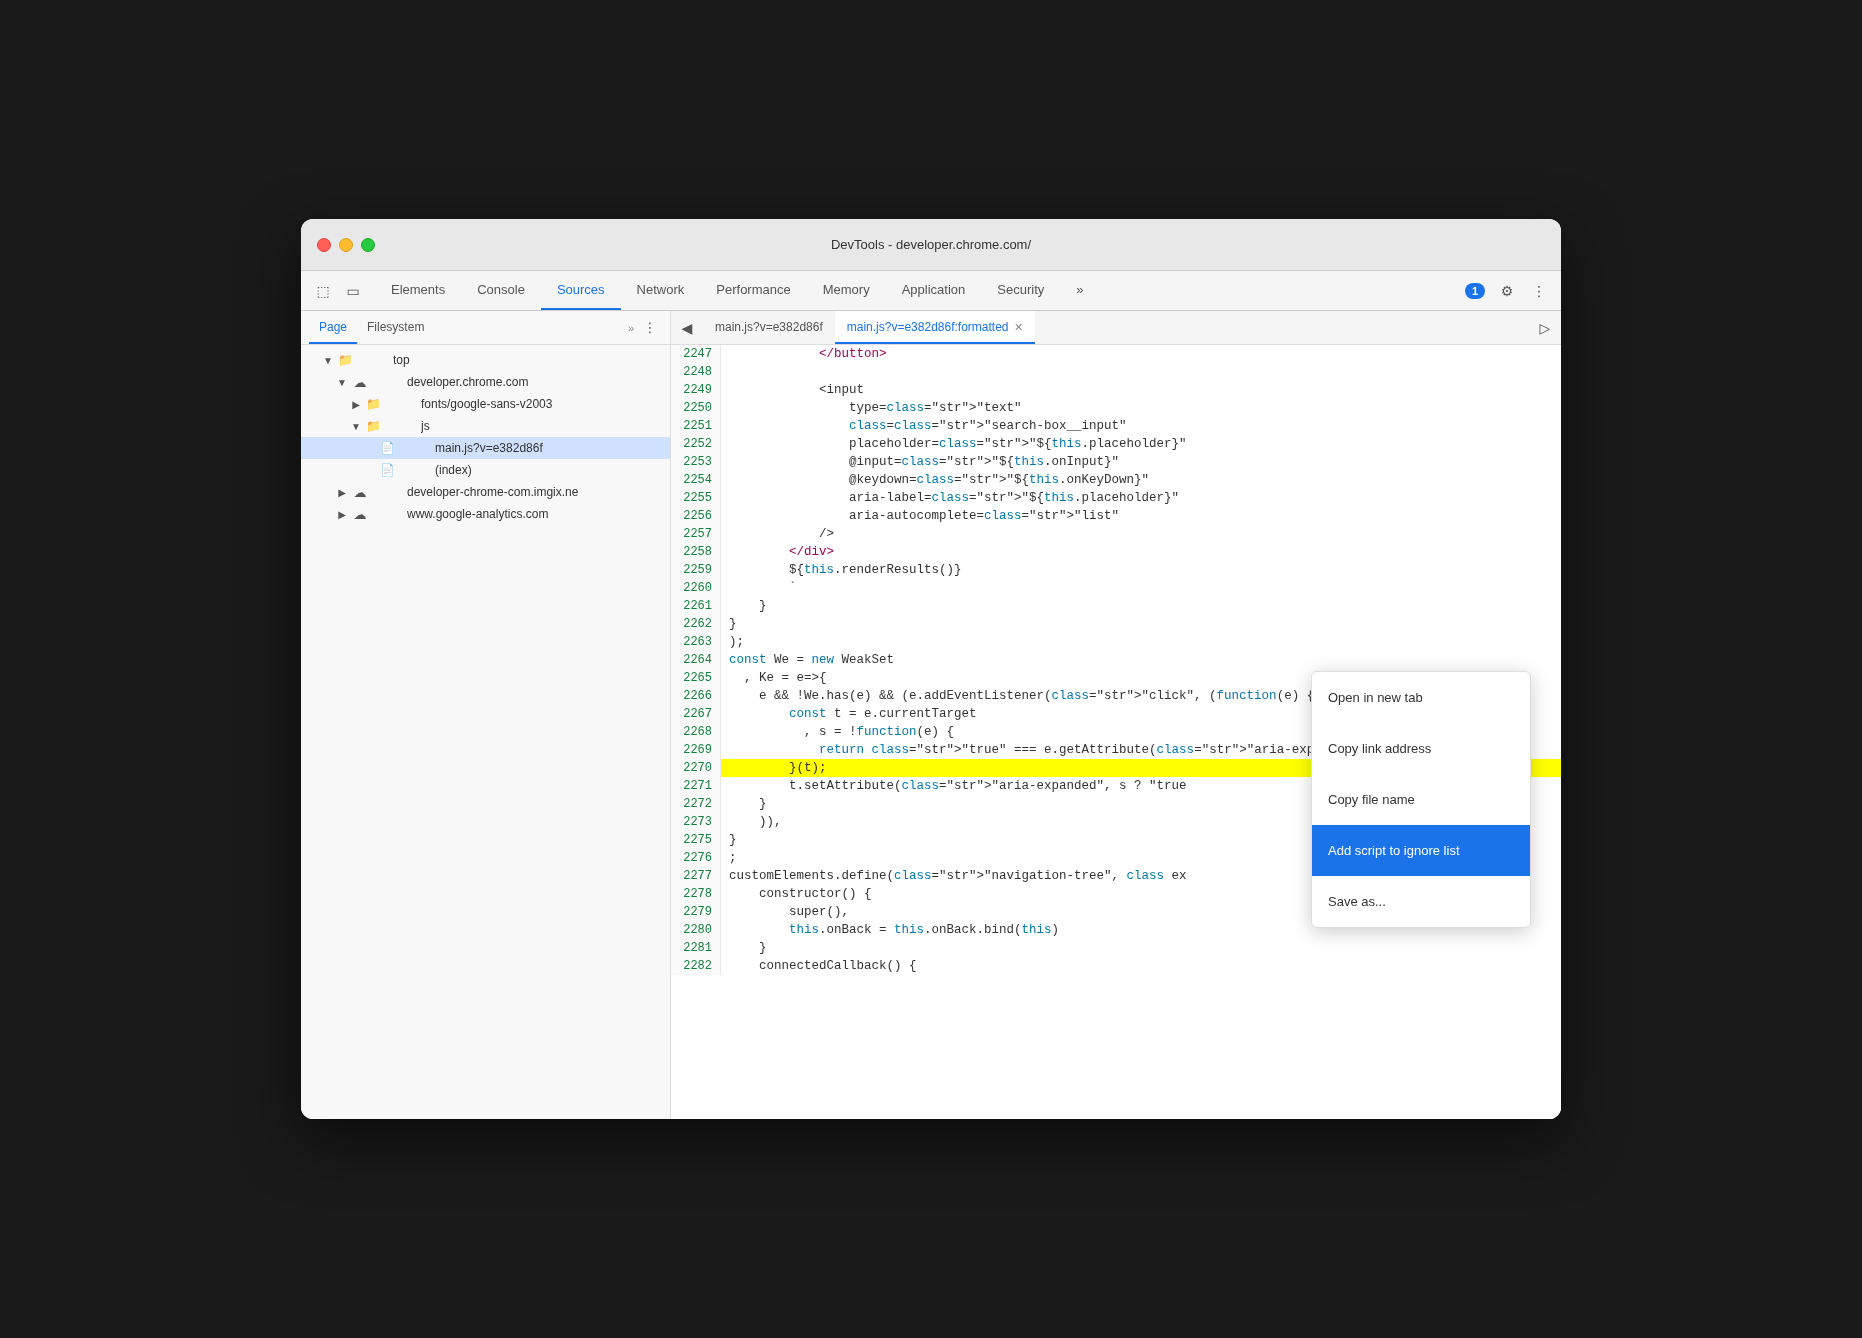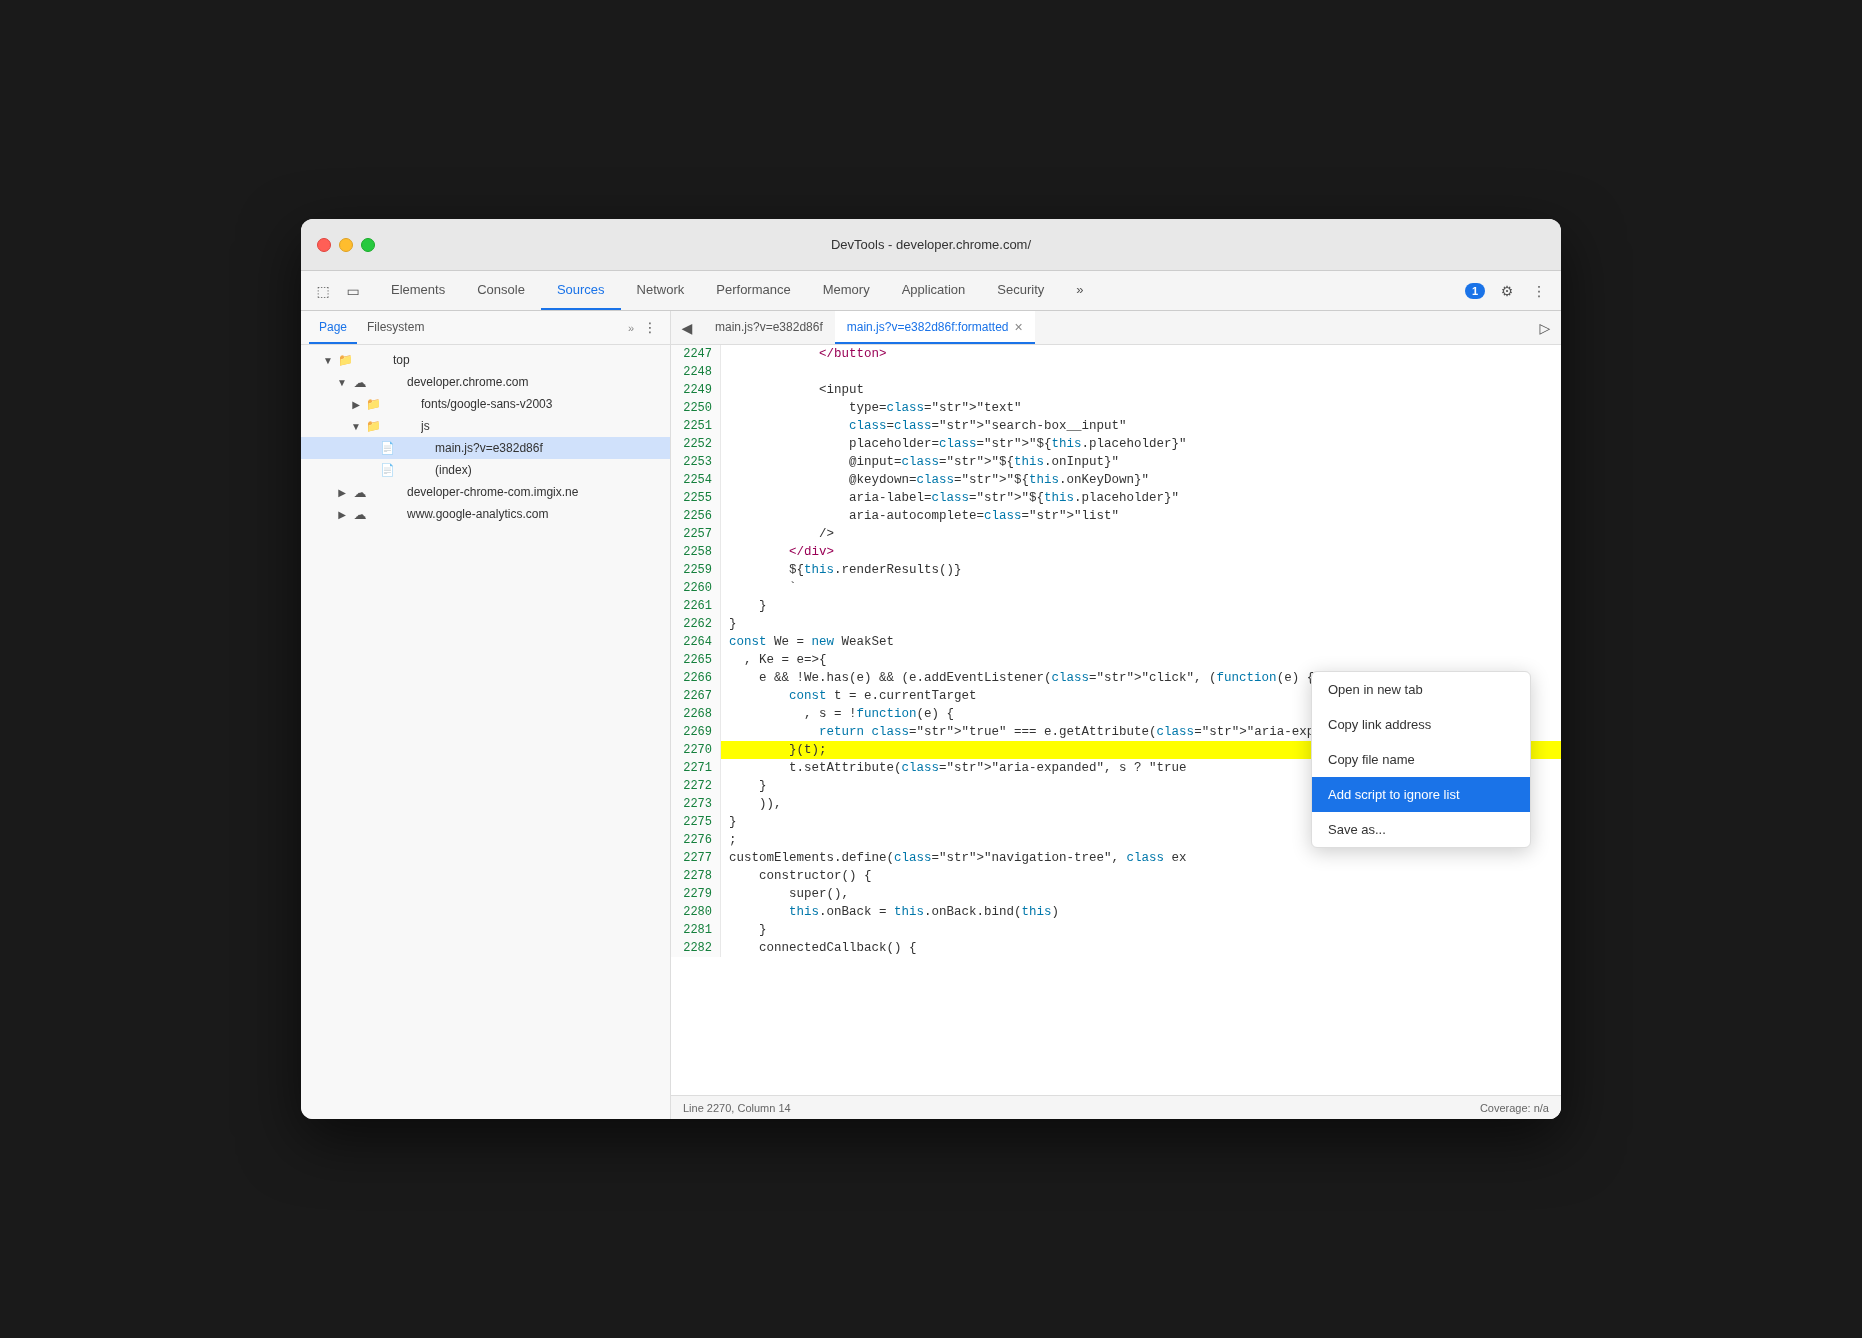--- a/index.html
+++ b/index.html
@@ -339,21 +339,21 @@
       top: 360px;
       width: 220px;
       background: white;
       border: 1px solid #ddd;
       border-radius: 6px;
       box-shadow: 0 4px 20px rgba(0,0,0,0.2);
       z-index: 1000;
       overflow: hidden;
     }
     .context-menu-item {
-      padding: 10px 16px;
+      padding: 18px 16px;
       font-size: 13px;
       color: #333;
       cursor: pointer;
       display: block;
     }
     .context-menu-item.highlighted {
       background: #1a73e8;
       color: white;
     }
     
@@ -537,20 +537,24 @@
             </div>
             <div class="code-row">
               <span class="line-num">2261</span>
               <span class="code-content">    }</span>
             </div>
             <div class="code-row">
               <span class="line-num">2262</span>
               <span class="code-content">}</span>
             </div>
             <div class="code-row">
+              <span class="line-num">2263</span>
+              <span class="code-content">);</span>
+            </div>
+            <div class="code-row">
               <span class="line-num">2264</span>
               <span class="code-content"><span class="kw">const</span> We = <span class="kw">new</span> WeakSet</span>
             </div>
             <div class="code-row">
               <span class="line-num">2265</span>
               <span class="code-content">  , Ke = e=&gt;{</span>
             </div>
             <div class="code-row">
               <span class="line-num">2266</span>
               <span class="code-content">    e &amp;&amp; !We.has(e) &amp;&amp; (e.addEventListener(<span <span="" class="kw">class</span>="str"&gt;"click", (<span class="kw">function</span>(e) {</span>
@@ -611,24 +615,20 @@
               <span class="line-num">2281</span>
               <span class="code-content">    }</span>
             </div>
             <div class="code-row">
               <span class="line-num">2282</span>
               <span class="code-content">    connectedCallback() {</span>
             </div>
           </div>
       </div>
 
-      <div class="status-bar">
-        <span>Line 2270, Column 14</span>
-        <span class="status-right">Coverage: n/a</span>
-      </div>
 
       <div class="context-menu">
         <div class="context-menu-item">Open in new tab</div>
         <div class="context-menu-item">Copy link address</div>
         <div class="context-menu-item">Copy file name</div>
         <div class="context-menu-item highlighted">Add script to ignore list</div>
         <div class="context-menu-item">Save as...</div>
       </div>
     </div>
   </div>

